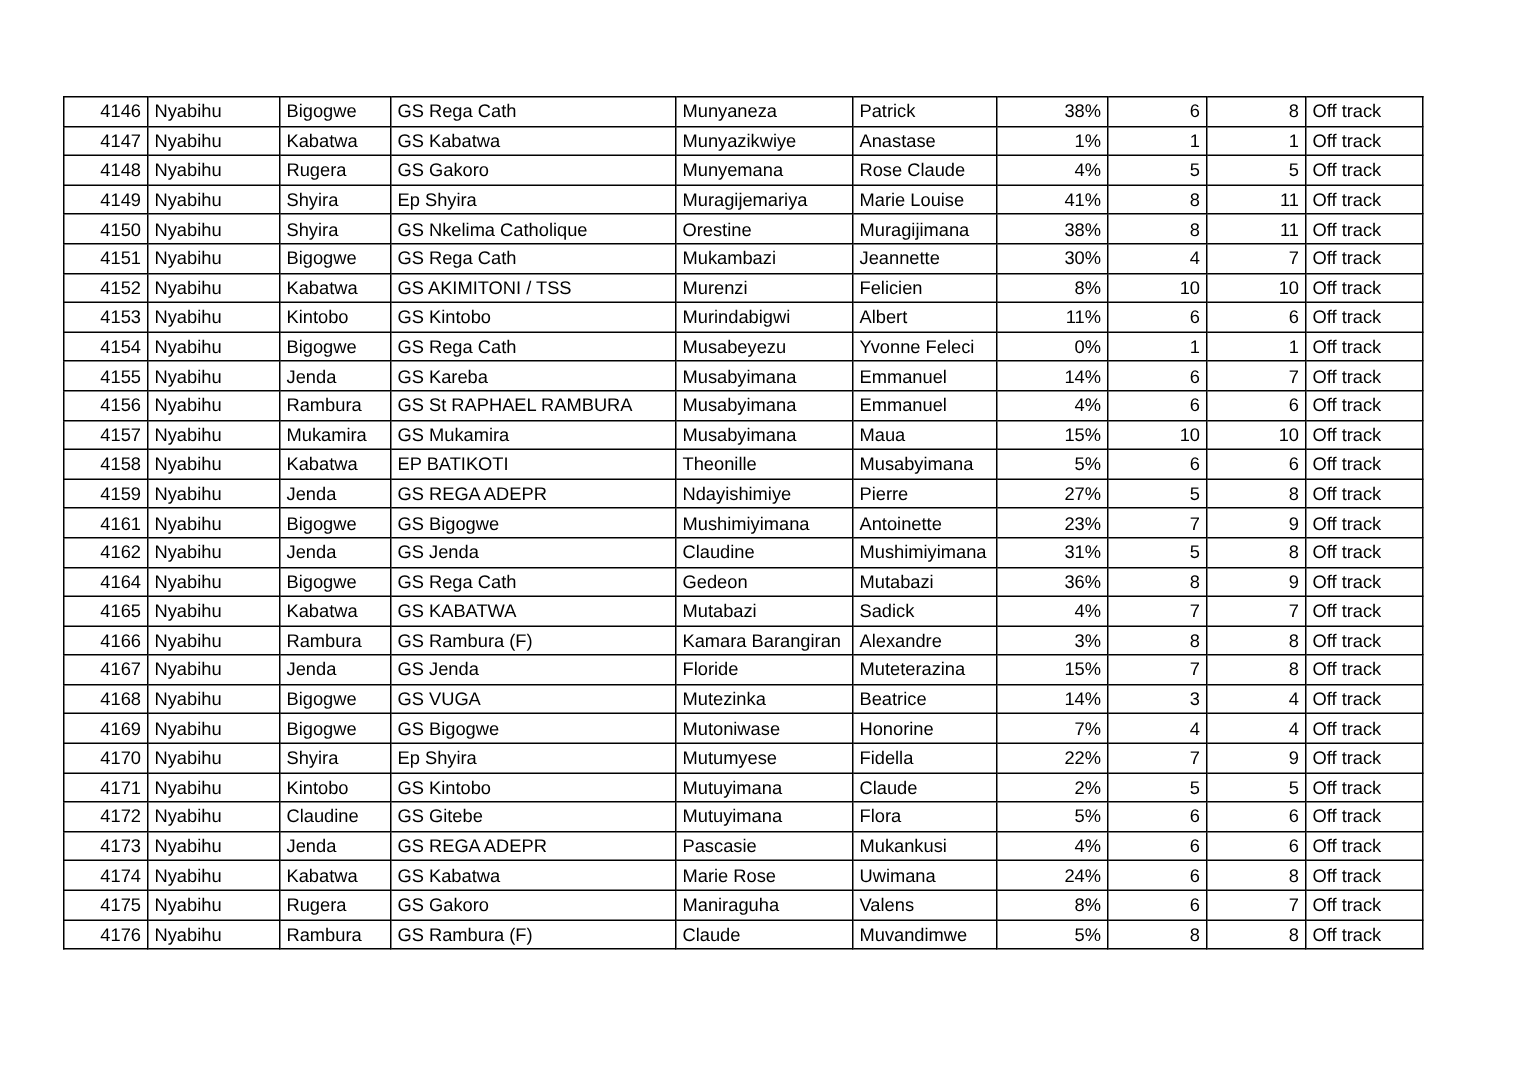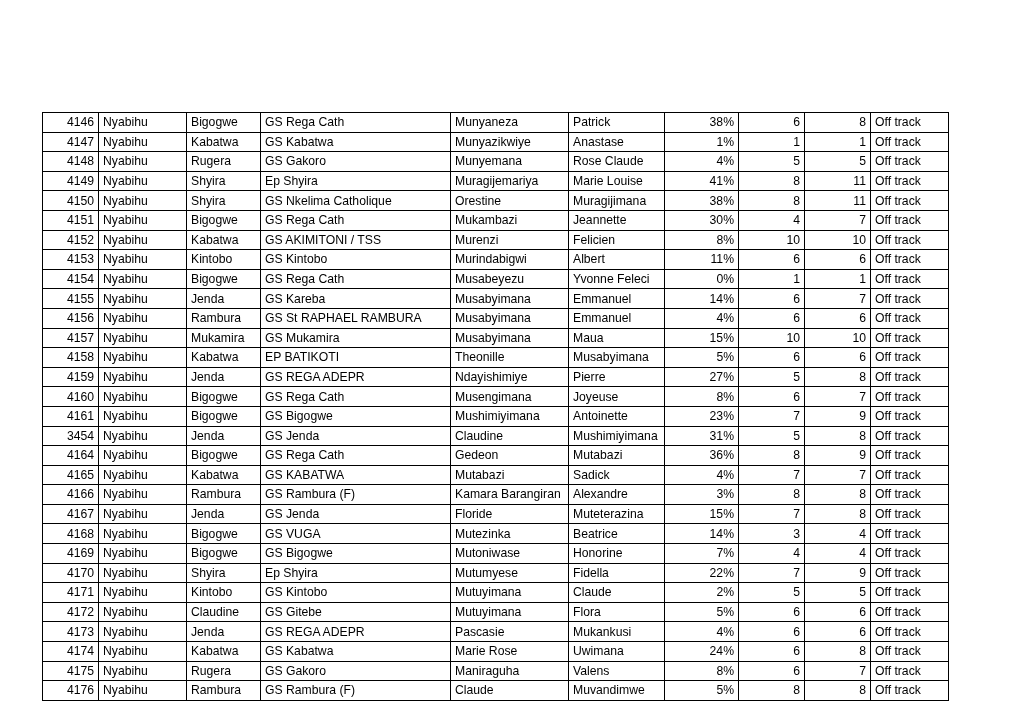--- a/index.html
+++ b/index.html
@@ -25,21 +25,20 @@
     left: 42px;
     top: 64px;
     width: 912px;
   }
   table.data {
     border-collapse: collapse;
     table-layout: fixed;
     width: 756px;
     font-size: 12.2px;
     line-height: 1;
-    margin-top: 48px;
   }
   table.data td {
     border: 1px solid #000000;
     height: 18.6px;
     padding: 0 4px;
     white-space: nowrap;
     overflow: hidden;
     vertical-align: middle;
   }
   
@@ -238,45 +237,33 @@
             <td class="txt">Jenda</td>
             <td class="txt">GS REGA ADEPR</td>
             <td class="txt">Ndayishimiye</td>
             <td class="txt">Pierre</td>
             <td class="num">27%</td>
             <td class="num">5</td>
             <td class="num">8</td>
             <td class="txt">Off track</td>
           </tr>
           <tr>
-            <td class="num">4160</td>
-            <td class="txt">Nyabihu</td>
-            <td class="txt">Bigogwe</td>
-            <td class="txt">GS Rega Cath</td>
-            <td class="txt">Musengimana</td>
-            <td class="txt">Joyeuse</td>
-            <td class="num">8%</td>
-            <td class="num">6</td>
-            <td class="num">7</td>
-            <td class="txt">Off track</td>
-          </tr>
-          <tr>
             <td class="num">4161</td>
             <td class="txt">Nyabihu</td>
             <td class="txt">Bigogwe</td>
             <td class="txt">GS Bigogwe</td>
             <td class="txt">Mushimiyimana</td>
             <td class="txt">Antoinette</td>
             <td class="num">23%</td>
             <td class="num">7</td>
             <td class="num">9</td>
             <td class="txt">Off track</td>
           </tr>
           <tr>
-            <td class="num">3454</td>
+            <td class="num">4162</td>
             <td class="txt">Nyabihu</td>
             <td class="txt">Jenda</td>
             <td class="txt">GS Jenda</td>
             <td class="txt">Claudine</td>
             <td class="txt">Mushimiyimana</td>
             <td class="num">31%</td>
             <td class="num">5</td>
             <td class="num">8</td>
             <td class="txt">Off track</td>
           </tr>

